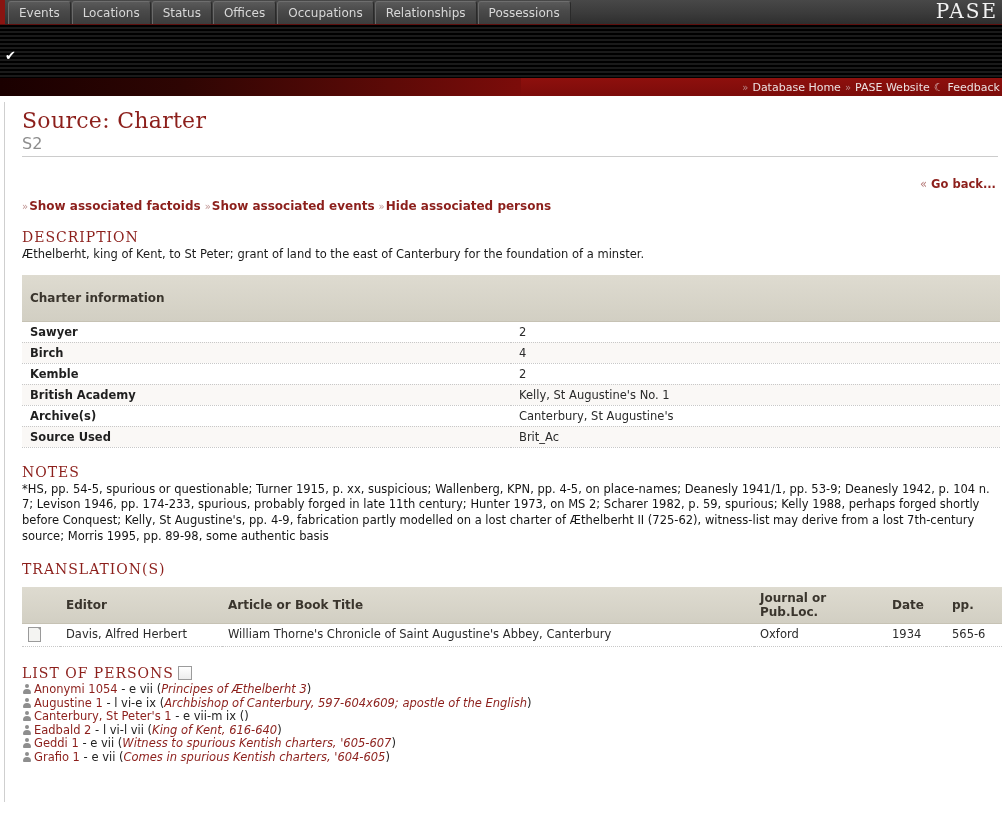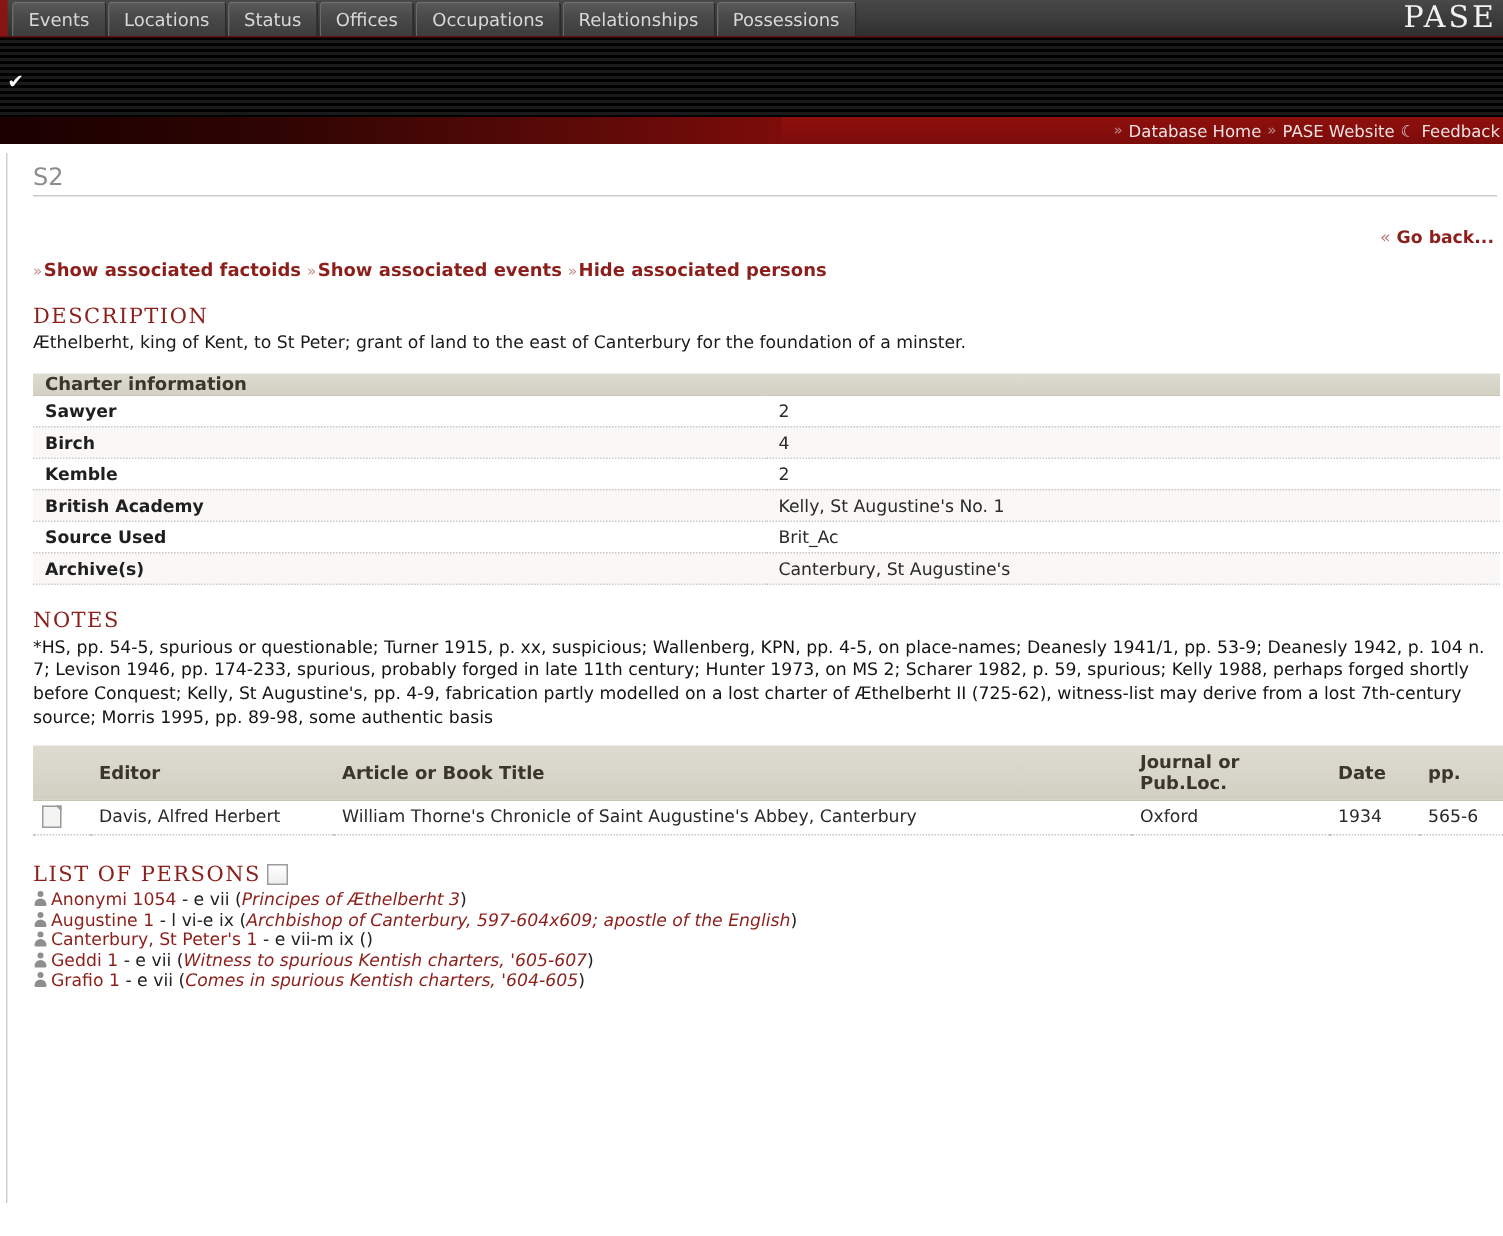--- a/index.html
+++ b/index.html
@@ -211,21 +211,21 @@
     font-size: 11.5px;
     table-layout: fixed;
   }
   table.info th.caption {
     text-align: left;
     background: #d9d6cb;
     background: linear-gradient(180deg,#dedbd0 0%,#d2cfc3 100%);
     color: #3a352d;
     font-weight: bold;
     font-size: 12px;
-    padding: 0 8px;
+    padding: 16px 8px;
     border-bottom: 1px solid #c6c2b4;
   }
   table.info td {
     padding: 3px 8px;
     border-bottom: 1px dotted #c8c8c8;
     vertical-align: top;
     color: #2a2a2a;
   }
   table.info td.key {
     width: 248px;
@@ -371,20 +371,21 @@
     <a>PASE Website</a>
     <span class="feedback-icon">☾</span>
     <a>Feedback</a>
   </div>
 </div>
 
 <div id="content">
   <div id="left-rule"></div>
   <div class="inner">
 
+    <h1 id="page-title">Source: Charter</h1>
     <div id="source-id">S2</div>
 
     <div id="goback-row">
       <a id="goback"><span class="chev">«</span> <span>Go back...</span></a>
     </div>
 
     <div id="action-links">
       <span class="chev first">»</span><a>Show associated factoids</a><span class="chev">»</span><a>Show associated events</a><span class="chev">»</span><a>Hide associated persons</a>
     </div>
 
@@ -408,34 +409,35 @@
           </tr>
           <tr>
             <td class="key">Kemble</td>
             <td>2</td>
           </tr>
           <tr>
             <td class="key">British Academy</td>
             <td>Kelly, St Augustine's No. 1</td>
           </tr>
           <tr>
+            <td class="key">Archive(s)</td>
+            <td>Canterbury, St Augustine's</td>
+          </tr>
+          <tr>
             <td class="key">Source Used</td>
             <td>Brit_Ac</td>
           </tr>
-          <tr>
-            <td class="key">Archive(s)</td>
-            <td>Canterbury, St Augustine's</td>
-          </tr>
         </tbody>
     </table>
 
 
     <h2 class="section">NOTES</h2>
     <div id="notes-body">*HS, pp. 54-5, spurious or questionable; Turner 1915, p. xx, suspicious; Wallenberg, KPN, pp. 4-5, on place-names; Deanesly 1941/1, pp. 53-9; Deanesly 1942, p. 104 n. 7; Levison 1946, pp. 174-233, spurious, probably forged in late 11th century; Hunter 1973, on MS 2; Scharer 1982, p. 59, spurious; Kelly 1988, perhaps forged shortly before Conquest; Kelly, St Augustine's, pp. 4-9, fabrication partly modelled on a lost charter of Æthelberht II (725-62), witness-list may derive from a lost 7th-century source; Morris 1995, pp. 89-98, some authentic basis</div>
 
+    <h2 class="section">TRANSLATION(S)</h2>
     <table class="trans">
       <thead>
         <tr>
           <th class="c-icon"></th>
           <th class="c-editor">Editor</th>
           <th class="c-title">Article or Book Title</th>
           <th class="c-journal">Journal or Pub.Loc.</th>
           <th class="c-date">Date</th>
           <th class="c-pp">pp.</th>
         </tr>
@@ -453,18 +455,19 @@
     </table>
 
     <div id="persons-head">
       <h2 class="section" style="margin:0;">LIST OF PERSONS</h2>
       <span class="check-box"></span>
     </div>
     <ul id="persons">
         <li><span class="person-icon"></span><a class="p-name">Anonymi 1054</a><span class="p-dates"> - e vii (</span><span class="p-desc">Principes of Æthelberht 3</span><span class="p-dates">)</span></li>
         <li><span class="person-icon"></span><a class="p-name">Augustine 1</a><span class="p-dates"> - l vi-e ix (</span><span class="p-desc">Archbishop of Canterbury, 597-604x609; apostle of the English</span><span class="p-dates">)</span></li>
         <li><span class="person-icon"></span><a class="p-name">Canterbury, St Peter's 1</a><span class="p-dates"> - e vii-m ix ()</span></li>
+        <li><span class="person-icon"></span><a class="p-name">Eadbald 2</a><span class="p-dates"> - l vi-l vii (</span><span class="p-desc">King of Kent, 616-640</span><span class="p-dates">)</span></li>
         <li><span class="person-icon"></span><a class="p-name">Geddi 1</a><span class="p-dates"> - e vii (</span><span class="p-desc">Witness to spurious Kentish charters, '605-607</span><span class="p-dates">)</span></li>
         <li><span class="person-icon"></span><a class="p-name">Grafio 1</a><span class="p-dates"> - e vii (</span><span class="p-desc">Comes in spurious Kentish charters, '604-605</span><span class="p-dates">)</span></li>
       </ul>
 
   </div>
 </div>
 
 </body></html>

